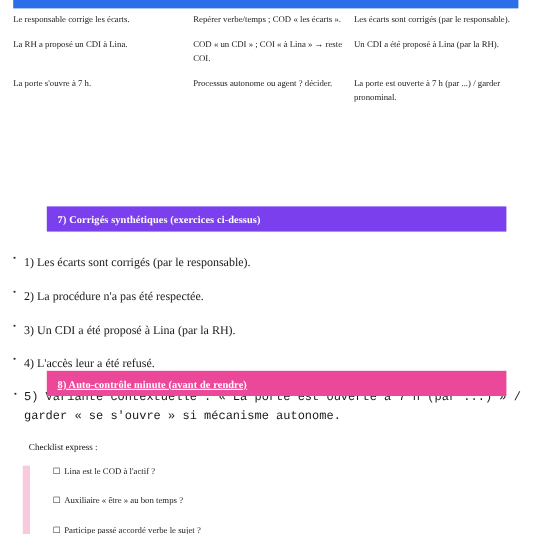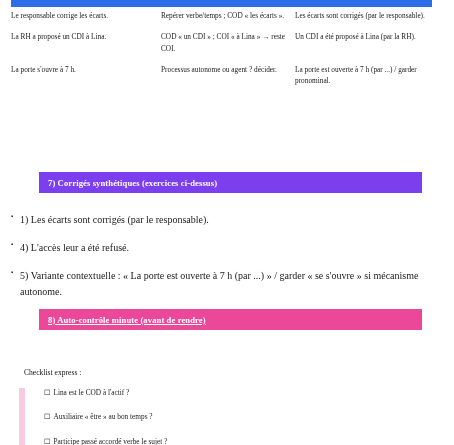--- a/index.html
+++ b/index.html
@@ -82,21 +82,21 @@
     position: relative;
   }
   .bullet-row::before {
     content: "\25AA";
     position: absolute;
     left: 0;
     top: -0.5px;
     font-size: 6px;
     color: #1a1a1a;
   }
-  .bullet-row.wrap { margin-bottom: 0; }
+  .bullet-row.wrap { margin-bottom: 0; font-family: Liberation Mono, monospace; }
 
   
   .checklist-label {
     position: absolute;
     left: 24px;
     top: 368px;
     font-size: 7.6px;
     font-weight: normal;
     color: #111111;
   }
@@ -149,20 +149,22 @@
     </tr>
   </tbody>
 </table>
 
 <div class="section-banner banner-purple">
   <span>7) Corrigés synthétiques (exercices ci-dessus)</span>
 </div>
 
 <div class="bullet-list">
   <div class="bullet-row">1) Les écarts sont corrigés (par le responsable).</div>
+  <div class="bullet-row">2) La procédure n'a pas été respectée.</div>
+  <div class="bullet-row">3) Un CDI a été proposé à Lina (par la RH).</div>
   <div class="bullet-row">4) L'accès leur a été refusé.</div>
   <div class="bullet-row wrap">5) Variante contextuelle : « La porte est ouverte à 7 h (par ...) » / garder « se s'ouvre » si mécanisme autonome.</div>
 </div>
 
 <div class="section-banner banner-pink">
   <span>8) Auto-contrôle minute (avant de rendre)</span>
 </div>
 
 <div class="checklist-label">Checklist express :</div>
 

